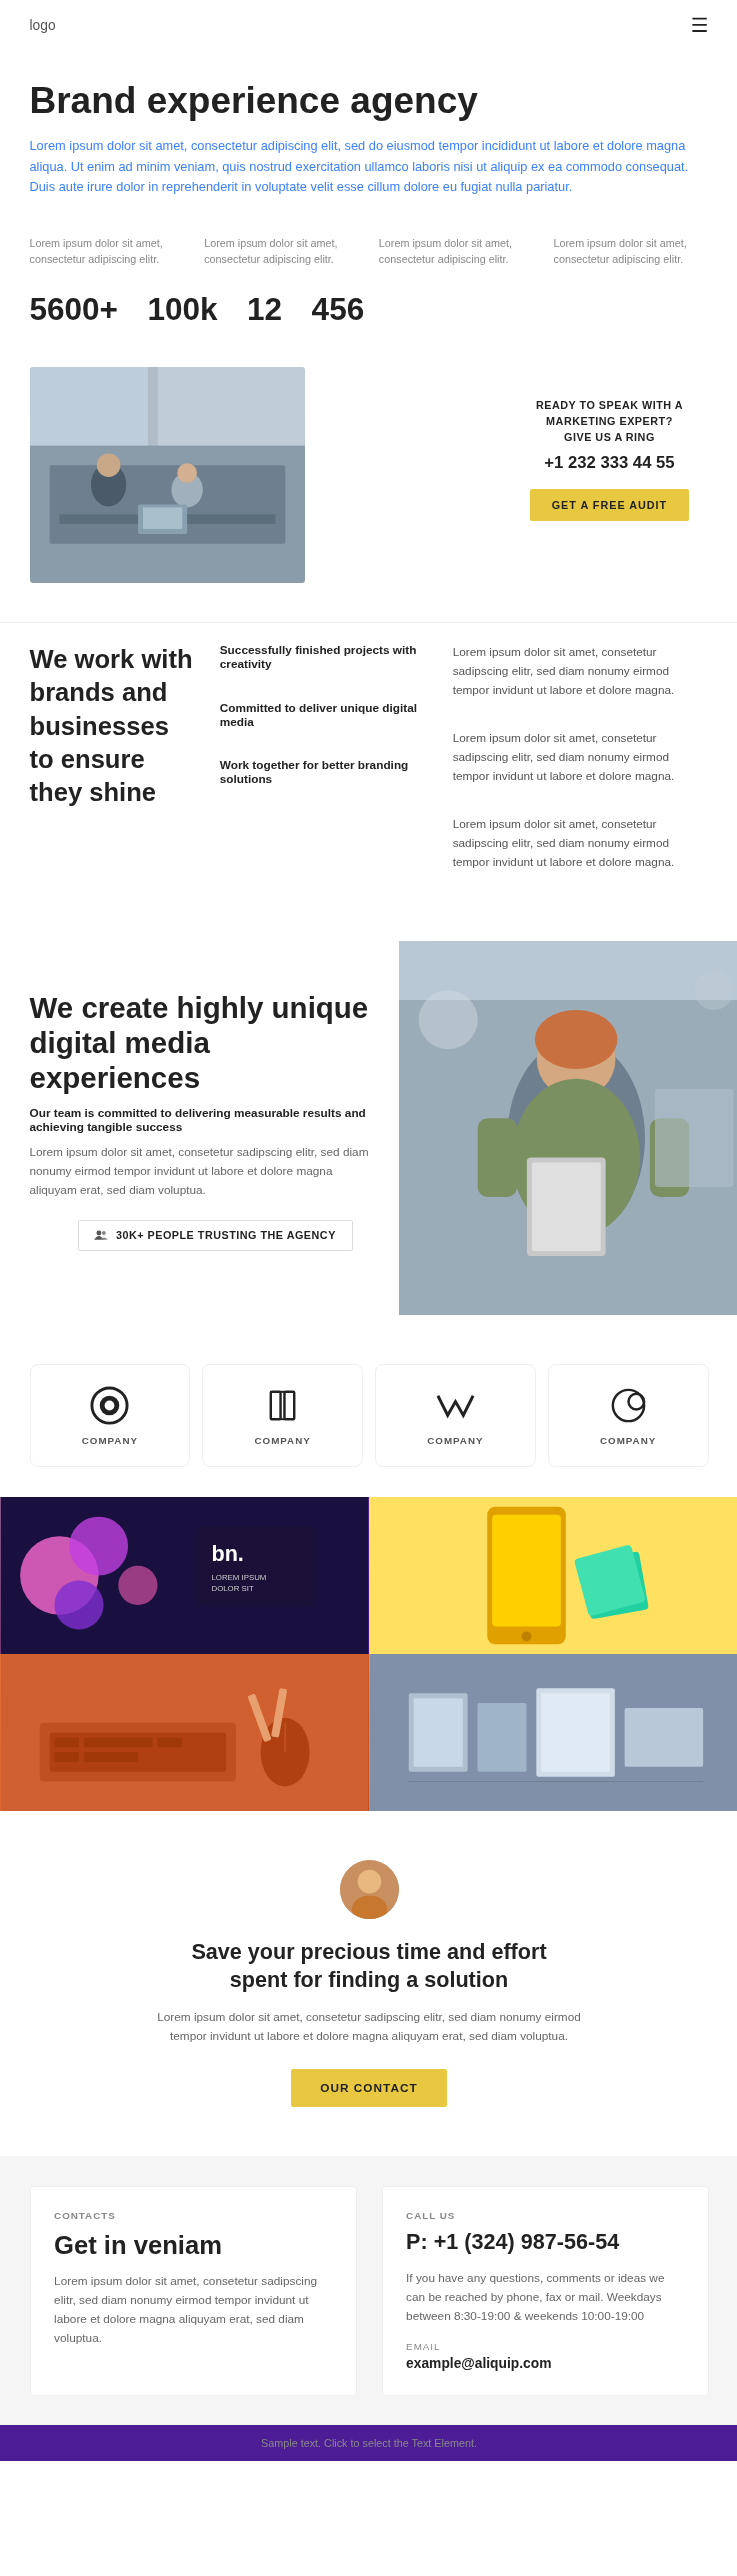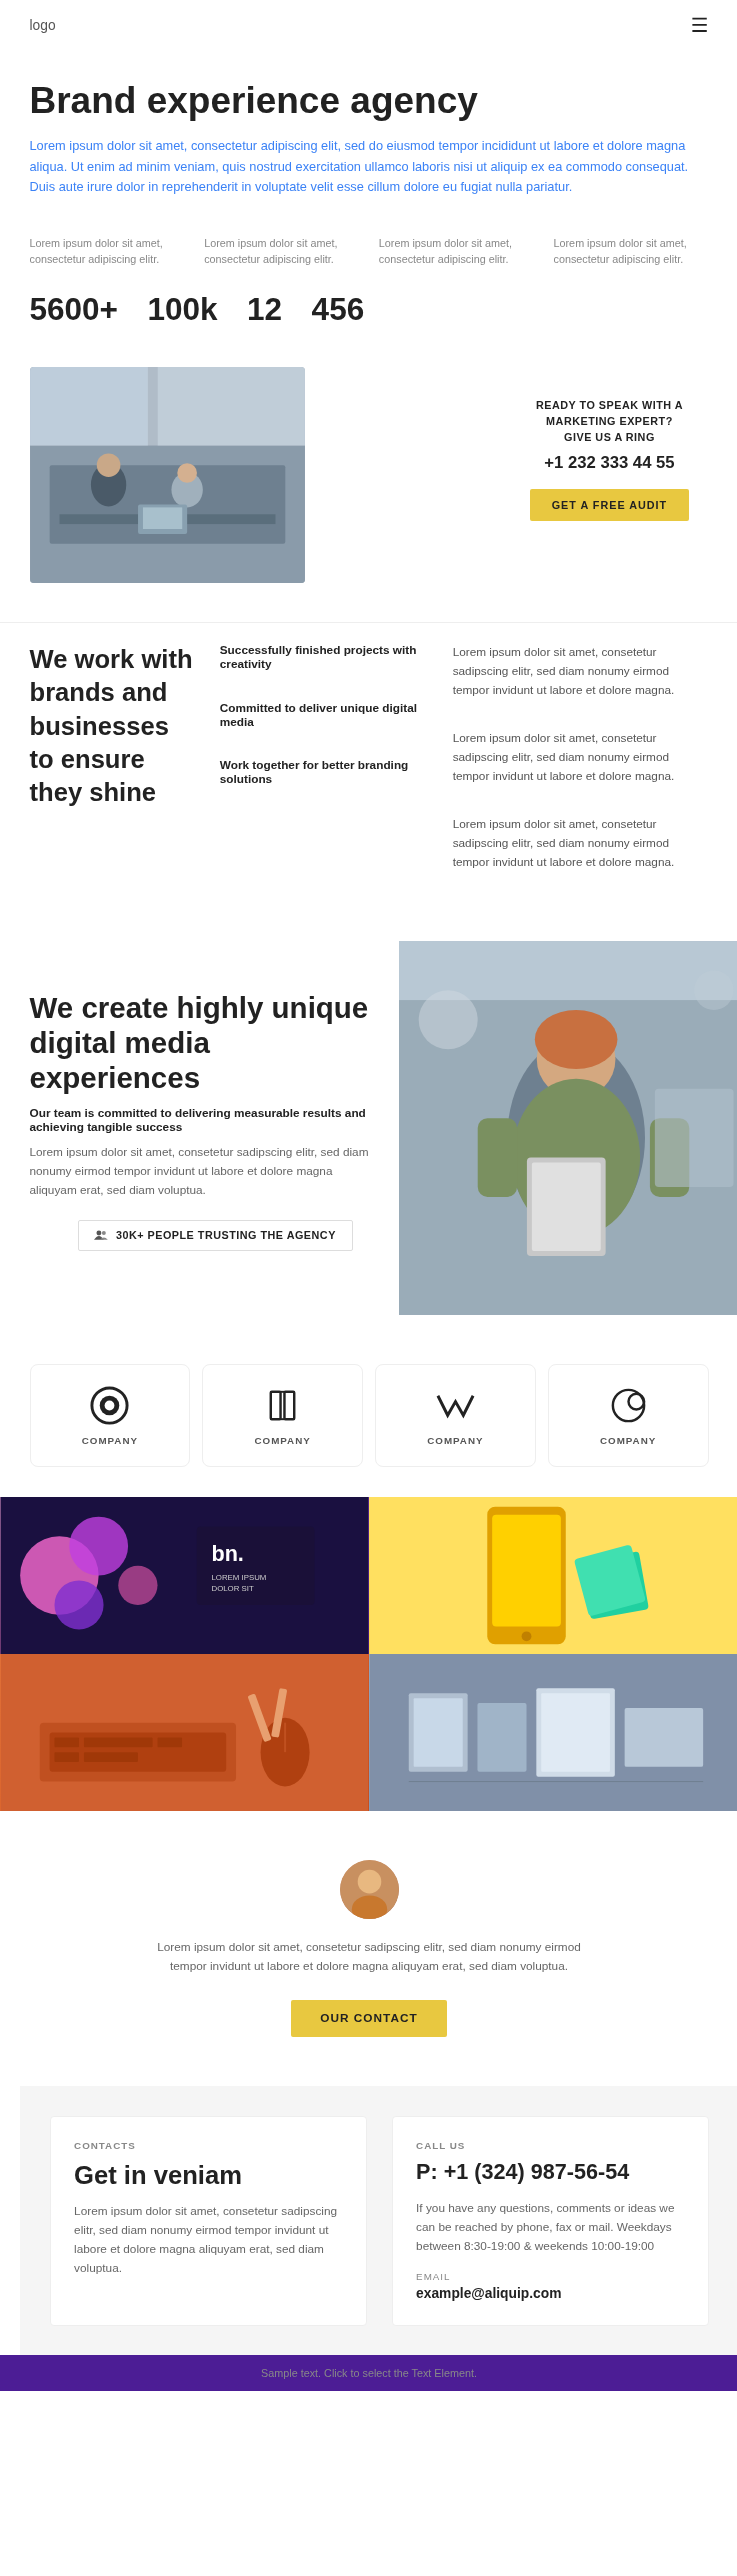--- a/index.html
+++ b/index.html
@@ -68,21 +68,21 @@
 
     
     .testimonial { padding: 49px 29.5px 29.5px; text-align: center; background: #fff; }
     .avatar { width: 59px; height: 59px; border-radius: 50%; background: linear-gradient(135deg, #d4a070 0%, #c08050 100%); margin: 0 auto 19.7px; display: flex; align-items: center; justify-content: center; overflow: hidden; }
     .avatar-inner { width: 100%; height: 100%; background: linear-gradient(160deg, #e0b090 0%, #a06040 100%); }
     .testimonial h2 { font-size: 21.6px; font-weight: 700; max-width: 393px; margin: 0 auto 13.8px; line-height: 1.3; }
     .testimonial p { font-size: 11.8px; color: #666; max-width: 452px; margin: 0 auto 23.6px; line-height: 1.6; }
     .contact-btn { background: #e8c840; color: #222; border: none; padding: 11.8px 29.5px; font-size: 11.8px; font-weight: 700; text-transform: uppercase; letter-spacing: 1px; cursor: pointer; border-radius: 2px; }
 
     
-    .contact-section { display: flex; gap: 25px; padding: 29.5px; background: #f5f5f5; margin-top: 19.7px; margin-left: 20px; }
+    .contact-section { display: flex; gap: 25px; padding: 29.5px; background: #f5f5f5; margin-top: 19.7px; }
     .contact-box { flex: 1; background: #fff; border: 1px solid #eee; border-radius: 3.9px; padding: 23.6px; }
     .contact-label { font-size: 9.8px; font-weight: 700; letter-spacing: 1px; color: #888; margin-bottom: 9.8px; text-transform: uppercase; }
     .contact-box h2 { font-size: 25.6px; font-weight: 700; margin-bottom: 11.8px; }
     .contact-box p { font-size: 11.8px; color: #666; line-height: 1.6; }
     .call-box { flex: 1; background: #fff; border: 1px solid #eee; border-radius: 3.9px; padding: 23.6px; }
     .call-box .call-label { font-size: 9.8px; font-weight: 700; letter-spacing: 1px; color: #888; margin-bottom: 7.9px; text-transform: uppercase; }
     .call-phone { font-size: 21.6px; font-weight: 700; margin-bottom: 13.8px; }
     .call-desc { font-size: 11.8px; color: #666; line-height: 1.6; margin-bottom: 15.7px; }
     .email-label { font-size: 9.8px; font-weight: 400; letter-spacing: 1px; color: #888; text-transform: uppercase; margin-bottom: 3.9px; }
     .email-val { font-size: 13.8px; font-weight: 700; color: #222; }
@@ -343,20 +343,21 @@
 <div class="testimonial">
   <div class="avatar">
     <div class="avatar-inner">
       <svg width="59" height="59" viewBox="0 0 60 60">
         <rect width="60" height="60" rx="30" fill="#c89060"></rect>
         <circle cx="30" cy="22" r="12" fill="#e8b880"></circle>
         <ellipse cx="30" cy="50" rx="18" ry="14" fill="#c8782e"></ellipse>
       </svg>
     </div>
   </div>
+  <h2>Save your precious time and effort spent for finding a solution</h2>
   <p>Lorem ipsum dolor sit amet, consetetur sadipscing elitr, sed diam nonumy eirmod tempor invidunt ut labore et dolore magna aliquyam erat, sed diam voluptua.</p>
   <button class="contact-btn">OUR CONTACT</button>
 </div>
 
 <div class="contact-section">
   <div class="contact-box">
     <div class="contact-label">CONTACTS</div>
     <h2>Get in veniam</h2>
     <p>Lorem ipsum dolor sit amet, consetetur sadipscing elitr, sed diam nonumy eirmod tempor invidunt ut labore et dolore magna aliquyam erat, sed diam voluptua.</p>
   </div>

